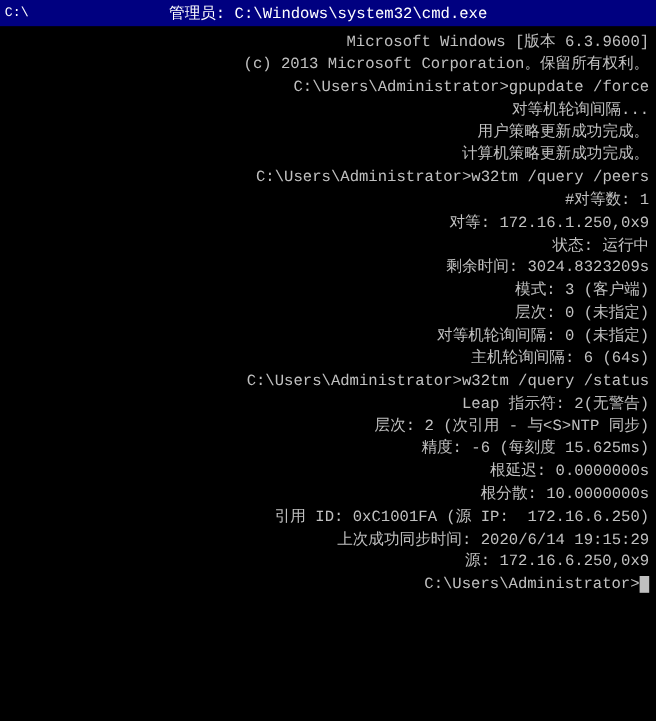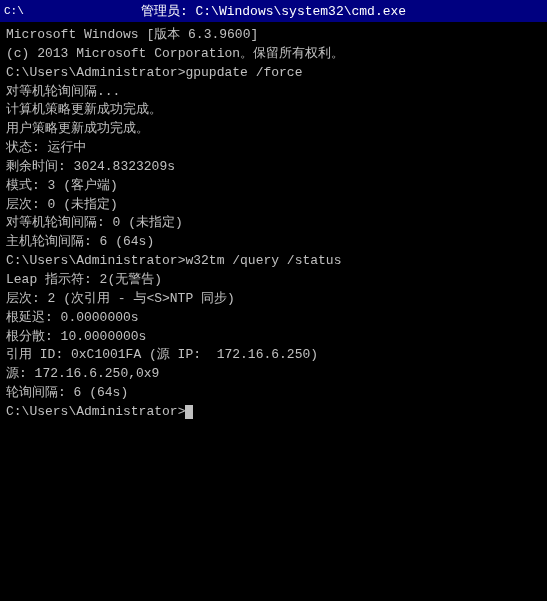--- a/index.html
+++ b/index.html
@@ -29,20 +29,21 @@
       left: 4px;
       font-size: 11px;
     }
     .terminal {
       background: #000;
       color: #c0c0c0;
       padding: 4px 6px;
       height: 579px;
       overflow: hidden;
       line-height: 1.45;
+      text-align: right;
     }
     .line {
       white-space: pre;
     }
     .cursor {
       display: inline-block;
       width: 8px;
       height: 14px;
       background: #c0c0c0;
       vertical-align: text-bottom;
@@ -56,34 +57,38 @@
   <span>管理员: C:\Windows\system32\cmd.exe</span>
 </div>
 
 <div class="terminal" id="terminal">
     <div class="line">Microsoft Windows [版本 6.3.9600]</div>
     <div class="line">(c) 2013 Microsoft Corporation。保留所有权利。</div>
     <div class="line"></div>
     <div class="line">C:\Users\Administrator&gt;gpupdate /force</div>
     <div class="line">对等机轮询间隔...</div>
     <div class="line"></div>
+    <div class="line">用户策略更新成功完成。</div>
     <div class="line">计算机策略更新成功完成。</div>
-    <div class="line">用户策略更新成功完成。</div>
     <div class="line"></div>
+    <div class="line">C:\Users\Administrator&gt;w32tm /query /peers</div>
+    <div class="line">#对等数: 1</div>
     <div class="line"></div>
+    <div class="line">对等: 172.16.1.250,0x9</div>
     <div class="line">状态: 运行中</div>
     <div class="line">剩余时间: 3024.8323209s</div>
     <div class="line">模式: 3 (客户端)</div>
     <div class="line">层次: 0 (未指定)</div>
     <div class="line">对等机轮询间隔: 0 (未指定)</div>
     <div class="line">主机轮询间隔: 6 (64s)</div>
     <div class="line"></div>
     <div class="line">C:\Users\Administrator&gt;w32tm /query /status</div>
     <div class="line">Leap 指示符: 2(无警告)</div>
     <div class="line">层次: 2 (次引用 - 与&lt;S&gt;NTP 同步)</div>
+    <div class="line">精度: -6 (每刻度 15.625ms)</div>
     <div class="line">根延迟: 0.0000000s</div>
     <div class="line">根分散: 10.0000000s</div>
     <div class="line">引用 ID: 0xC1001FA (源 IP:  172.16.6.250)</div>
+    <div class="line">上次成功同步时间: 2020/6/14 19:15:29</div>
     <div class="line">源: 172.16.6.250,0x9</div>
-    <div class="line">轮询间隔: 6 (64s)</div>
     <div class="line"></div>
     <div class="line">C:\Users\Administrator&gt;<span class="cursor"></span></div>
   </div>
 
 </body></html>

